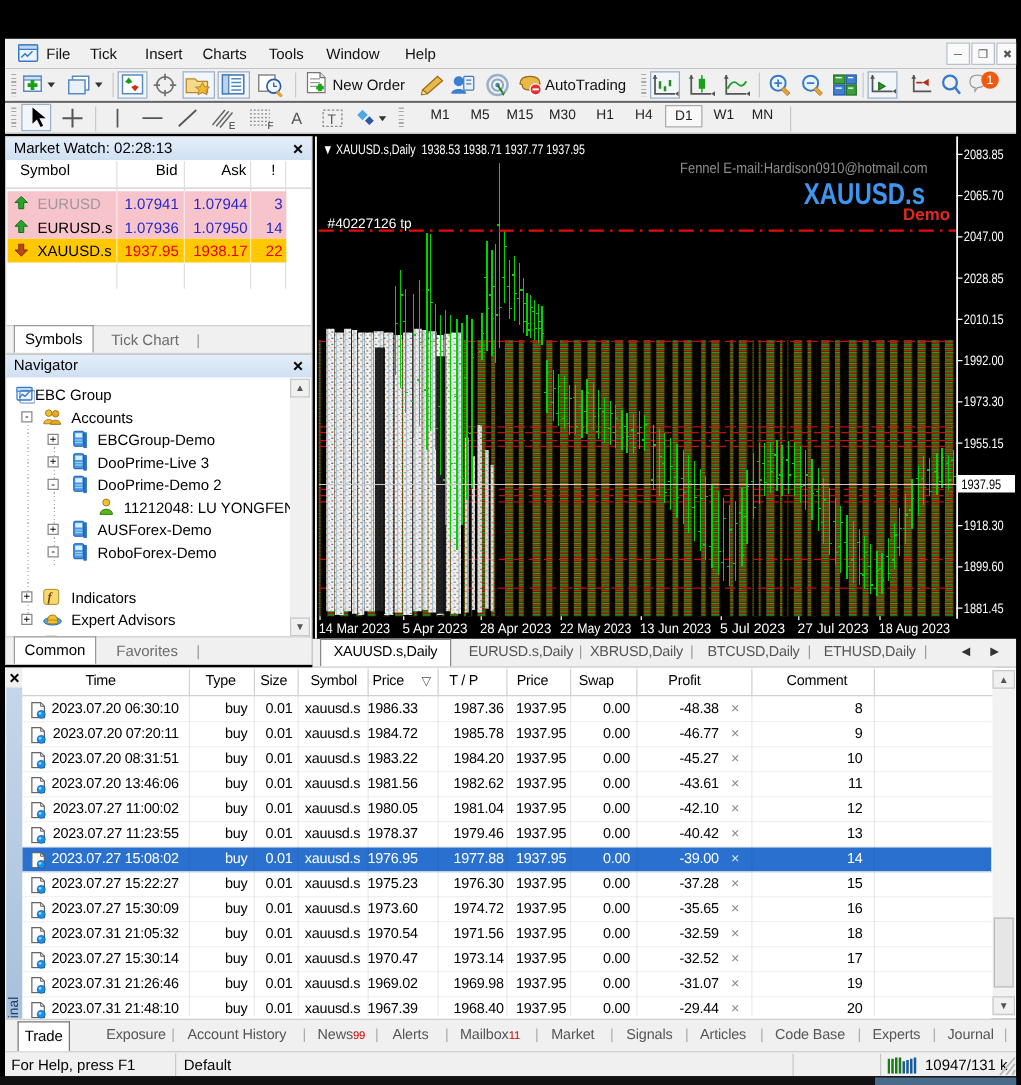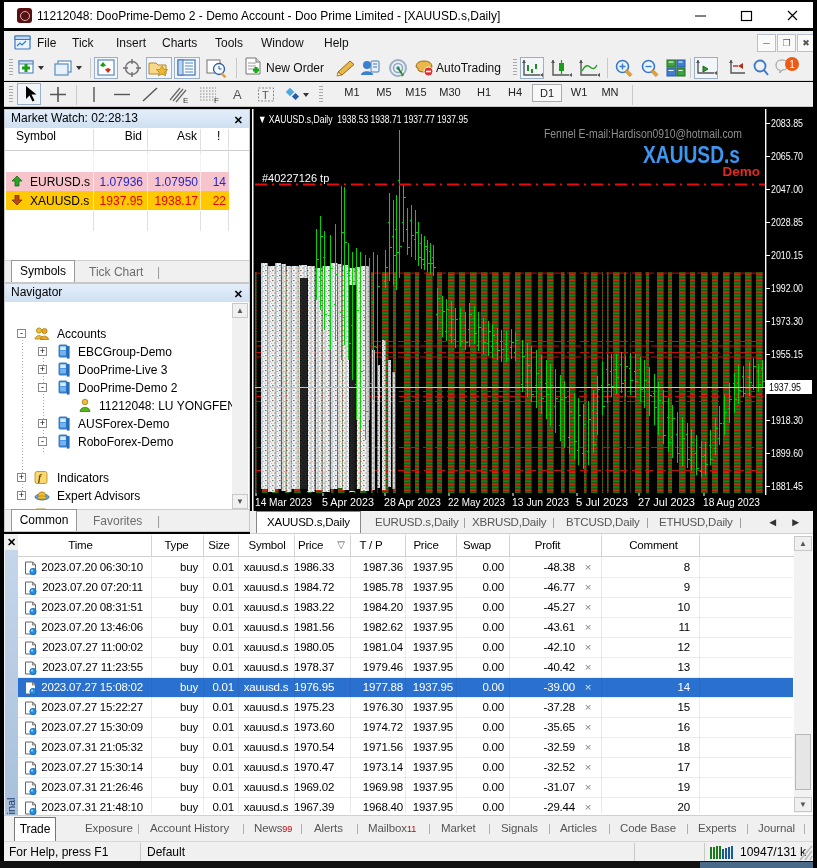--- a/index.html
+++ b/index.html
@@ -77,33 +77,20 @@
 .badge{color:#d00000;font-size:9px}
 
 #status{position:absolute;left:4px;top:841px;width:809px;height:20px;background:#f0f0f0;font-size:12px;color:#000;border-top:1px solid #d8d8d8}
 #status span{position:absolute;top:3px}
 .ssep{position:absolute;top:1px;width:1px;height:18px;background:#c8c8c8}
 #bars svg{display:block}
 </style></head>
 <body>
 <div id="scr">
 
-  <div id="title">
-    <div id="appico"></div>
-    <span class="txt">11212048: DooPrime-Demo 2 - Demo Account - Doo Prime Limited - [XAUUSD.s,Daily]</span>
-    <span class="wbtn" style="left:690px;top:7px"><svg width="14" height="14">
-          <line x1="1" y1="7" x2="12" y2="7" stroke="#000" stroke-width="1"></line>
-        </svg></span>
-    <span class="wbtn" style="left:736px;top:7px"><svg width="14" height="14">
-          <rect x="1.5" y="2.5" width="10" height="9" fill="none" stroke="#000" stroke-width="1.2"></rect>
-        </svg></span>
-    <span class="wbtn" style="left:782px;top:7px"><svg width="14" height="14">
-          <path d="M2 2 L11 11 M11 2 L2 11" stroke="#000" stroke-width="1.2"></path>
-        </svg></span>
-  </div>
   <div class="abs" style="left:4px;top:28px;width:809px;height:3px;background:#000"></div>
 
   <div id="menu">
     <svg class="abs" style="left:10px;top:3px" width="18" height="18" viewBox="0 0 18 18">
         <rect x="1" y="2" width="15" height="13" rx="1" fill="#eaf4fc" stroke="#3a78c0" stroke-width="1.2"></rect>
         <rect x="1" y="2" width="15" height="3.5" fill="#bcd8f0" stroke="#3a78c0" stroke-width="1"></rect>
         <path d="M3 12 l3 -3 l2 2 l4 -4" stroke="#3a78c0" stroke-width="1.2" fill="none"></path>
       </svg>
     <span style="left:33px">File</span>
       <span style="left:68px">Tick</span>
@@ -301,20 +288,29 @@
     <div class="hdr">
       <span class="abs" style="left:11px">Symbol</span>
       <span class="abs" style="left:107px;width:30px;text-align:right">Bid</span>
       <span class="abs" style="left:160px;width:32px;text-align:right">Ask</span>
       <span class="abs" style="left:212px;width:8px">!</span>
     </div>
     <div class="vline" style="left:88px;height:102px"></div>
     <div class="vline" style="left:142px;height:102px"></div>
     <div class="vline" style="left:195px;height:102px"></div>
     <div class="vline" style="left:223px;height:102px"></div>
+    <div class="mrow" style="top:43px;background:#f8c4cc">
+      <svg class="arr" viewBox="0 0 12 11">
+          <path d="M6 0 L11 5 H8 V10 H4 V5 H1 Z" fill="#28a428" stroke="#0a600a" stroke-width="0.7"></path>
+        </svg>
+      <span class="sym" style="color:#9a9a9a">EURUSD</span>
+      <span class="b" style="left:82px;width:55px;color:#2626c8">1.07941</span>
+      <span class="b" style="left:137px;width:55px;color:#2626c8">1.07944</span>
+      <span class="b" style="left:196px;width:24px;color:#2626c8">3</span>
+    </div>
     <div class="mrow" style="top:62px;background:#f8c4cc">
       <svg class="arr" viewBox="0 0 12 11">
           <path d="M6 0 L11 5 H8 V10 H4 V5 H1 Z" fill="#28a428" stroke="#0a600a" stroke-width="0.7"></path>
         </svg>
       <span class="sym" style="color:#000">EURUSD.s</span>
       <span class="b" style="left:82px;width:55px;color:#2626c8">1.07936</span>
       <span class="b" style="left:137px;width:55px;color:#2626c8">1.07950</span>
       <span class="b" style="left:196px;width:24px;color:#2626c8">14</span>
     </div>
     <div class="mrow" style="top:81px;background:#ffc800">
@@ -333,20 +329,29 @@
       <div class="tabact" style="left:6px;width:64px">Symbols</div>
       <span class="abs" style="left:84px;top:4px">Tick Chart</span>
       <span class="abs" style="left:152px;top:4px;color:#999">|</span>
     </div>
   </div>
 
   <div id="nav">
     <div class="ptitle">Navigator<span class="pclose">✕</span></div>
     <div class="abs" style="left:17px;top:50px;width:1px;height:160px;background:repeating-linear-gradient(180deg,#aaa 0 1px,transparent 1px 3px)"></div>
 <div class="abs" style="left:38px;top:68px;width:1px;height:100px;background:repeating-linear-gradient(180deg,#aaa 0 1px,transparent 1px 3px)"></div>
+<div class="trow2" style="top:23px">
+        <span class="nico" style="left:8px"><svg width="15" height="15" viewBox="0 0 15 15">
+            <rect x="0.5" y="2" width="12" height="10" rx="1" fill="#eaf4fc" stroke="#3a78c0" stroke-width="1.1"></rect>
+            <rect x="0.5" y="2" width="12" height="3" fill="#bcd8f0" stroke="#3a78c0" stroke-width="0.8"></rect>
+            <path d="M2.5 10 l2.5 -2.5 l2 1.5 l3.5 -3.5" stroke="#3a78c0" stroke-width="1.1" fill="none"></path>
+            <rect x="3" y="4.5" width="12" height="10" rx="1" fill="none" stroke="#3a78c0" stroke-width="0.8"></rect>
+          </svg></span>
+        <span class="ntxt" style="left:23px">EBC Group</span>
+      </div>
 <div class="trow2" style="top:41px">
         <span class="exp" style="left:12px">-</span>
         <span class="nico" style="left:29px"><svg width="16" height="15" viewBox="0 0 16 15">
             <circle cx="5" cy="4.5" r="2.6" fill="#f0c030" stroke="#a07010" stroke-width="0.7"></circle>
             <path d="M1 13 c0 -4.5 8 -4.5 8 0 z" fill="#f0c030" stroke="#a07010" stroke-width="0.7"></path>
             <circle cx="10.5" cy="5" r="2.6" fill="#e8a820" stroke="#a07010" stroke-width="0.7"></circle>
             <path d="M6.5 13.5 c0 -4.5 8 -4.5 8 0 z" fill="#e8a820" stroke="#a07010" stroke-width="0.7"></path>
           </svg></span>
         <span class="ntxt" style="left:52px">Accounts</span>
       </div>

